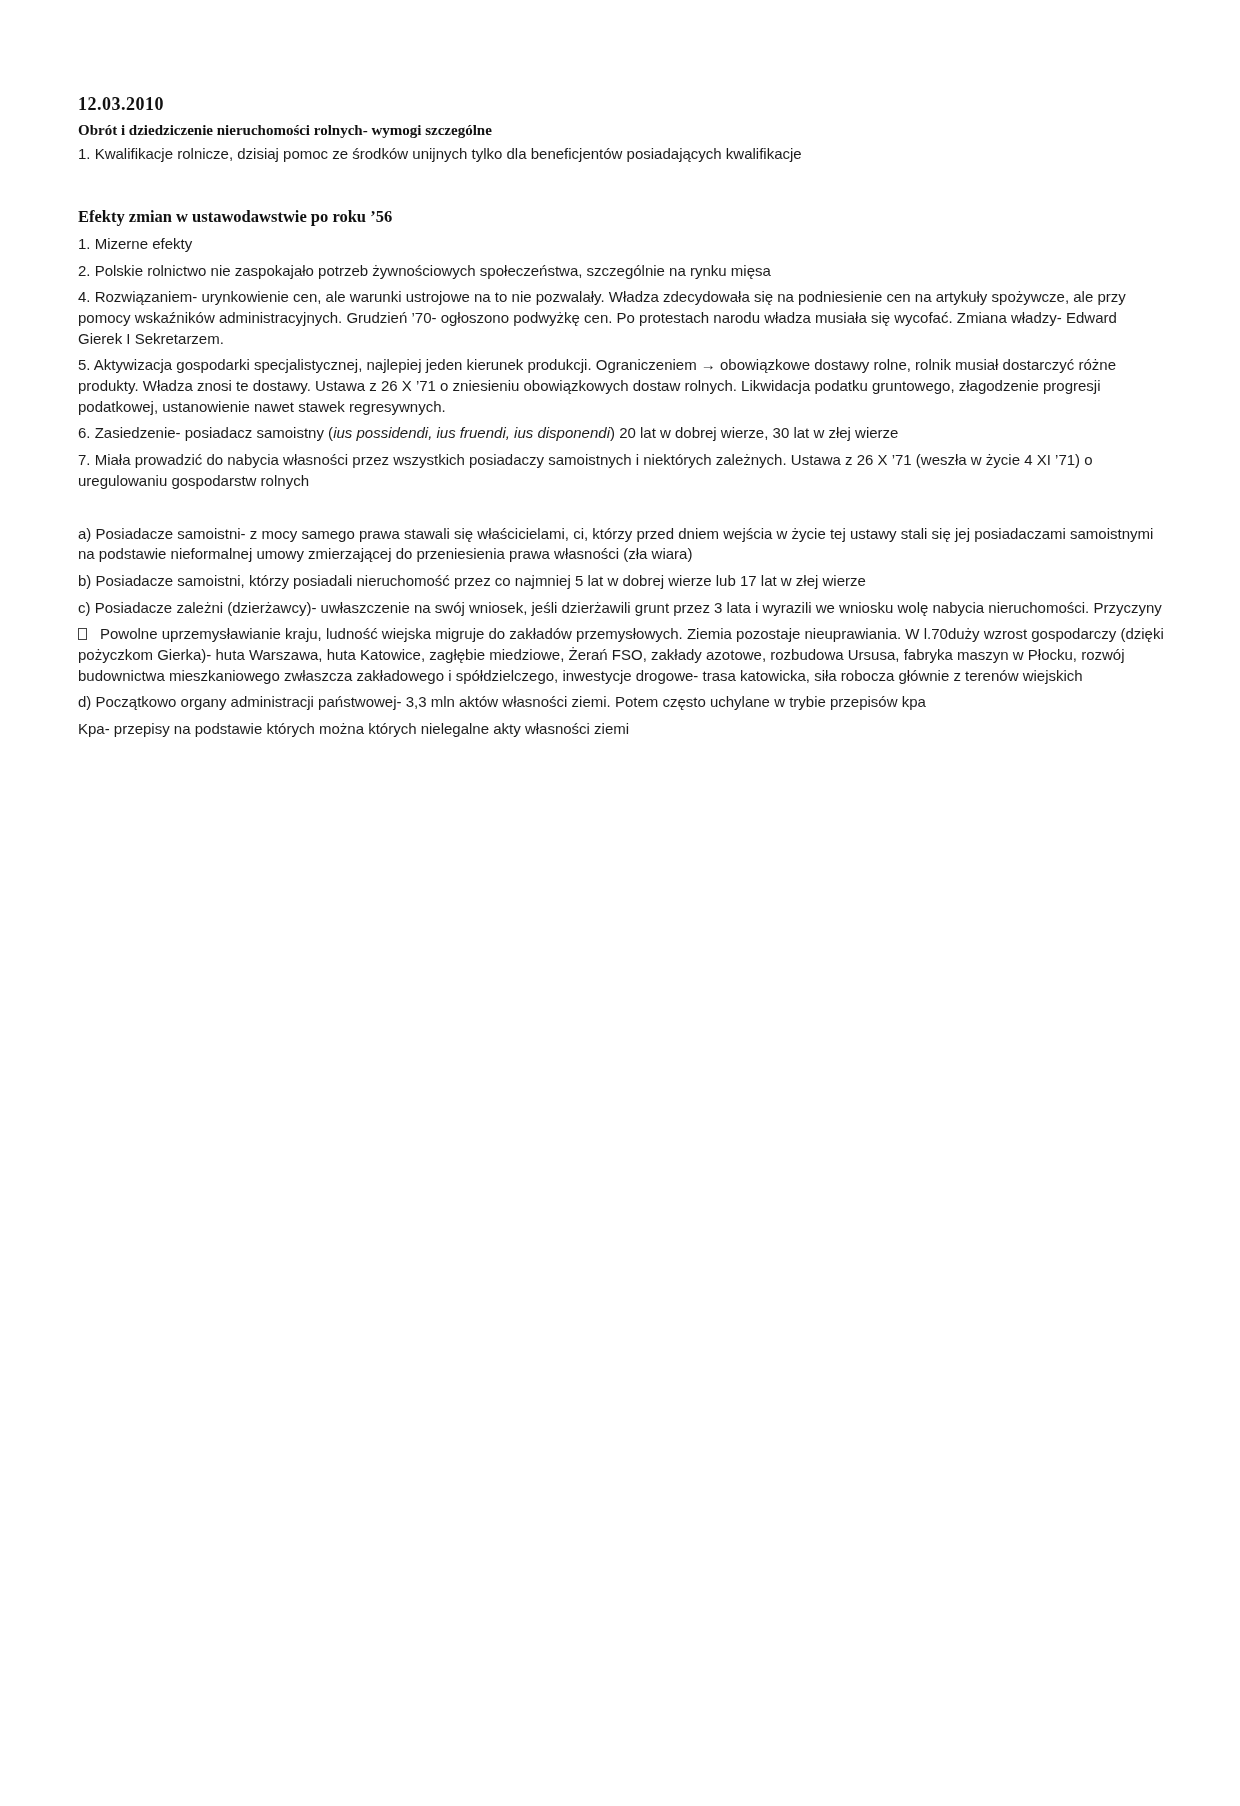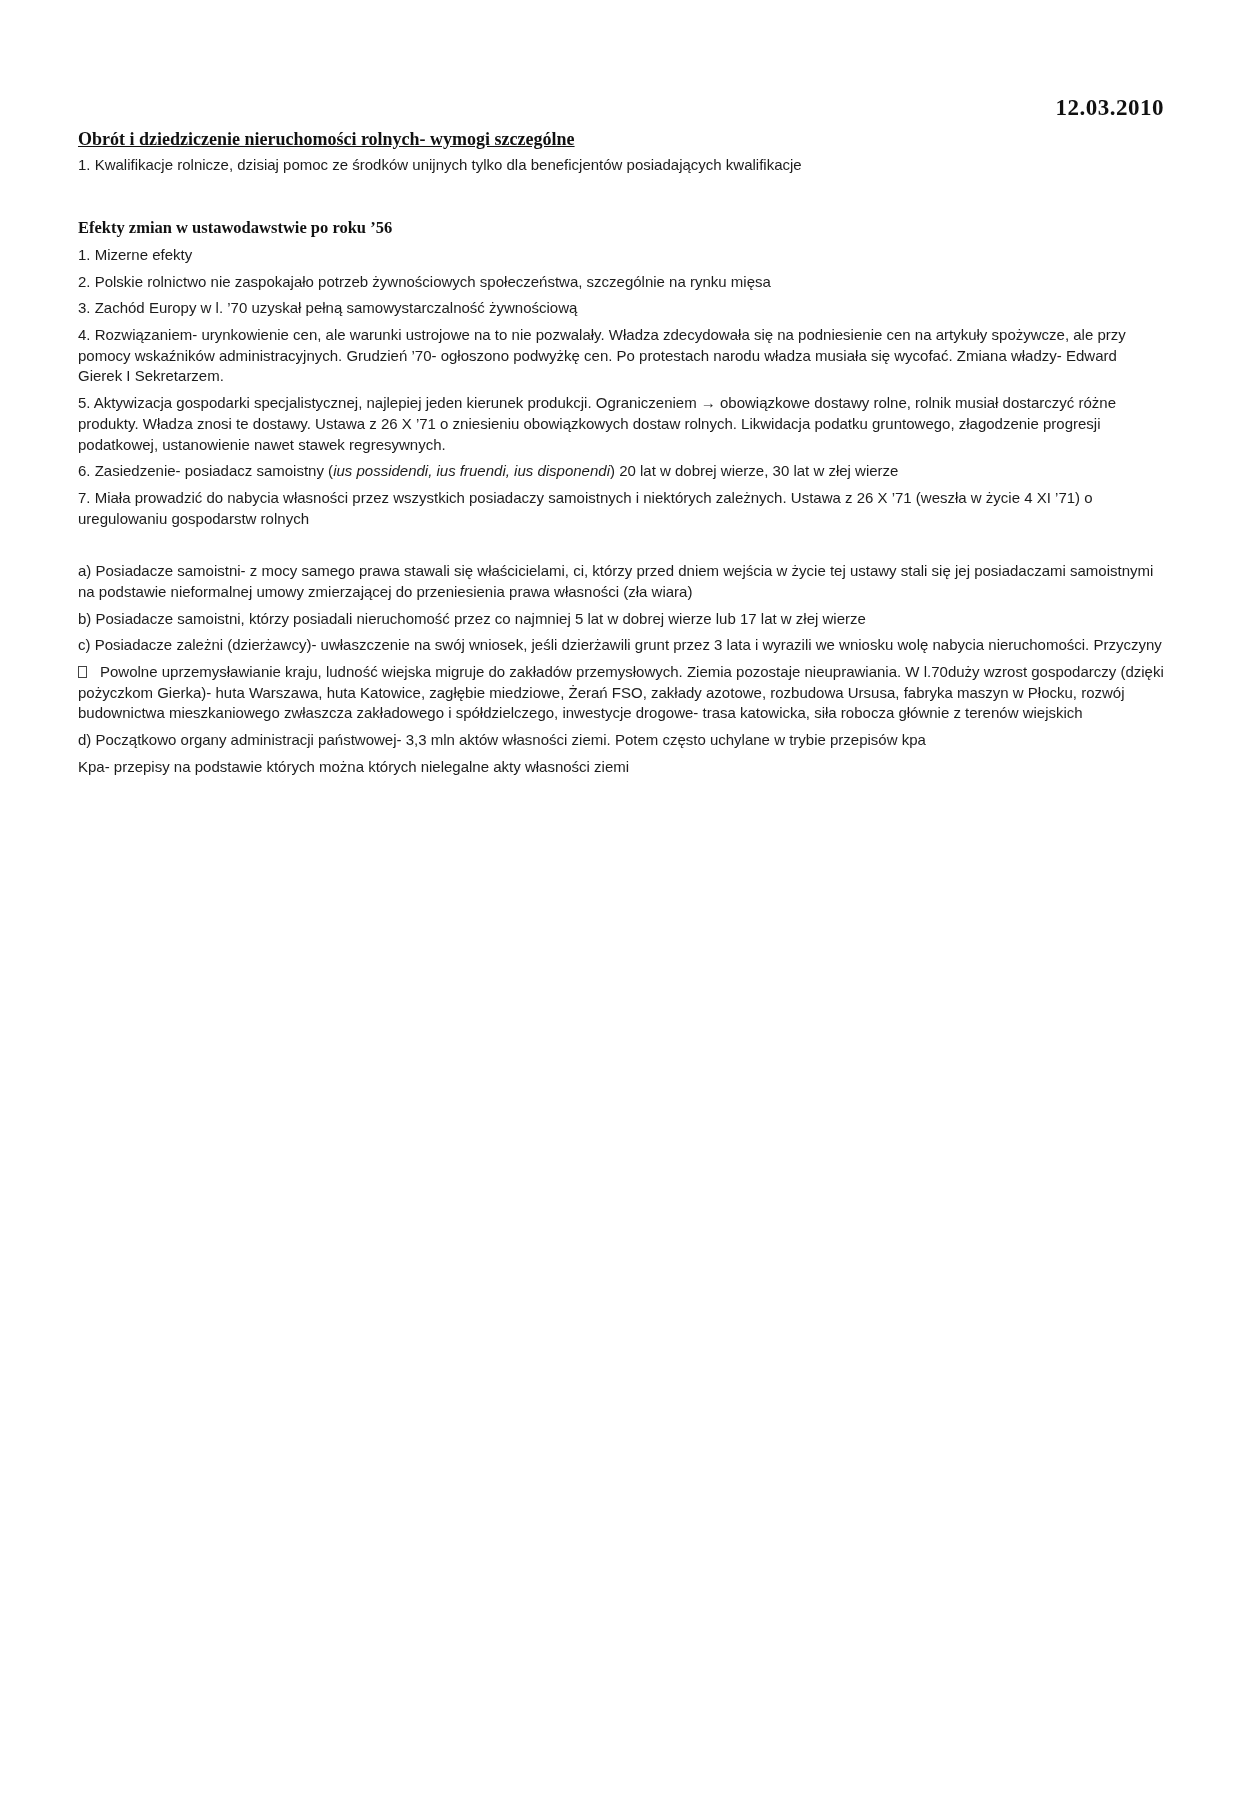--- a/index.html
+++ b/index.html
@@ -15,34 +15,32 @@
     background: #ffffff;
     box-sizing: border-box;
     padding: 92px 76px 0 78px;
     color: #1c1c1c;
     font-family: "Liberation Sans", sans-serif;
     font-size: 15px;
     line-height: 1.38;
   }
   h1.date-heading {
     font-family: "Liberation Serif", serif;
-    font-size: 23px;
+    font-size: 18px;
     font-weight: bold;
     letter-spacing: 0.5px;
     margin: 0 0 3px 0;
     color: #111;
-    text-align: right;
   }
   h2.doc-title {
     font-family: "Liberation Serif", serif;
-    font-size: 18px;
+    font-size: 15px;
     font-weight: bold;
     margin: 0 0 3px 0;
     color: #111;
-    text-decoration: underline;
   }
   h3.section-heading {
     font-family: "Liberation Serif", serif;
     font-size: 16.5px;
     font-weight: bold;
     margin: 16px 0 5px 0;
     color: #111;
   }
   p.body-par {
     margin: 0 0 6px 0;
@@ -77,21 +75,20 @@
   <h2 class="doc-title">Obrót i dziedziczenie nieruchomości rolnych- wymogi szczególne</h2>
 
   <p class="body-par">1. Kwalifikacje rolnicze, dzisiaj pomoc ze środków unijnych tylko dla beneficjentów posiadających kwalifikacje</p>
 
   <div class="gap-small"></div>
 
   <h3 class="section-heading">Efekty zmian w ustawodawstwie po roku ’56</h3>
 
   <p class="body-par">1. Mizerne efekty</p>
   <p class="body-par">2. Polskie rolnictwo nie zaspokajało potrzeb żywnościowych społeczeństwa, szczególnie na rynku mięsa</p>
-  <p class="body-par">3. Zachód Europy w l. ’70 uzyskał pełną samowystarczalność żywnościową</p>
   <p class="body-par">4. Rozwiązaniem- urynkowienie cen, ale warunki ustrojowe na to nie pozwalały. Władza zdecydowała się na podniesienie cen na artykuły spożywcze, ale przy pomocy wskaźników administracyjnych. Grudzień ’70- ogłoszono podwyżkę cen. Po protestach narodu władza musiała się wycofać. Zmiana władzy- Edward Gierek I Sekretarzem.</p>
   <p class="body-par">5. Aktywizacja gospodarki specjalistycznej, najlepiej jeden kierunek produkcji. Ograniczeniem → obowiązkowe dostawy rolne, rolnik musiał dostarczyć różne produkty. Władza znosi te dostawy. Ustawa z 26 X ’71 o zniesieniu obowiązkowych dostaw rolnych. Likwidacja podatku gruntowego, złagodzenie progresji podatkowej, ustanowienie nawet stawek regresywnych.</p>
 
   <p class="body-par"><span>6. Zasiedzenie- posiadacz samoistny (</span><span class="italic">ius possidendi, ius fruendi, ius disponendi</span><span>) 20 lat w dobrej wierze, 30 lat w złej wierze</span></p>
 
   <p class="body-par">7. Miała prowadzić do nabycia własności przez wszystkich posiadaczy samoistnych i niektórych zależnych. Ustawa z 26 X ’71 (weszła w życie 4 XI ’71) o uregulowaniu gospodarstw rolnych</p>
 
   <div class="gap-large"></div>
 
   <p class="body-par">a) Posiadacze samoistni- z mocy samego prawa stawali się właścicielami, ci, którzy przed dniem wejścia w życie tej ustawy stali się jej posiadaczami samoistnymi na podstawie nieformalnej umowy zmierzającej do przeniesienia prawa własności (zła wiara)</p>

